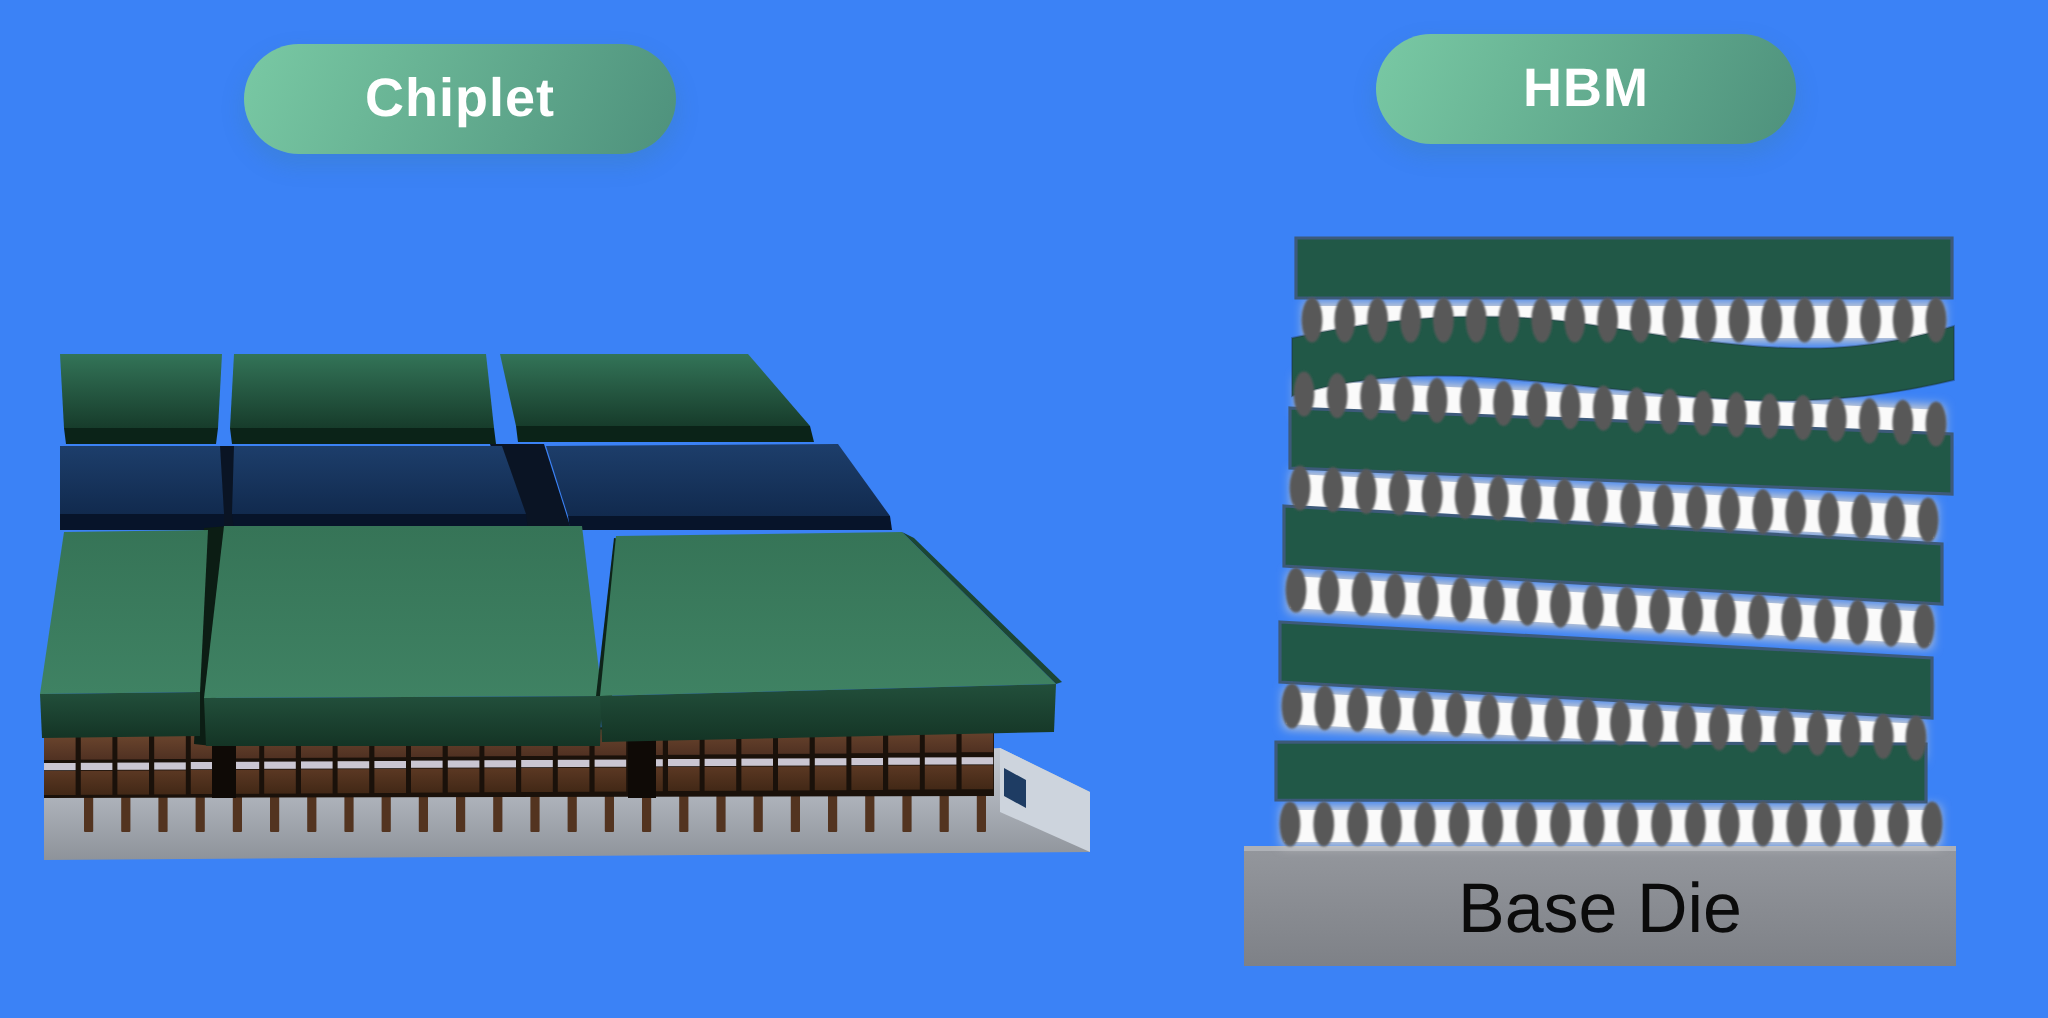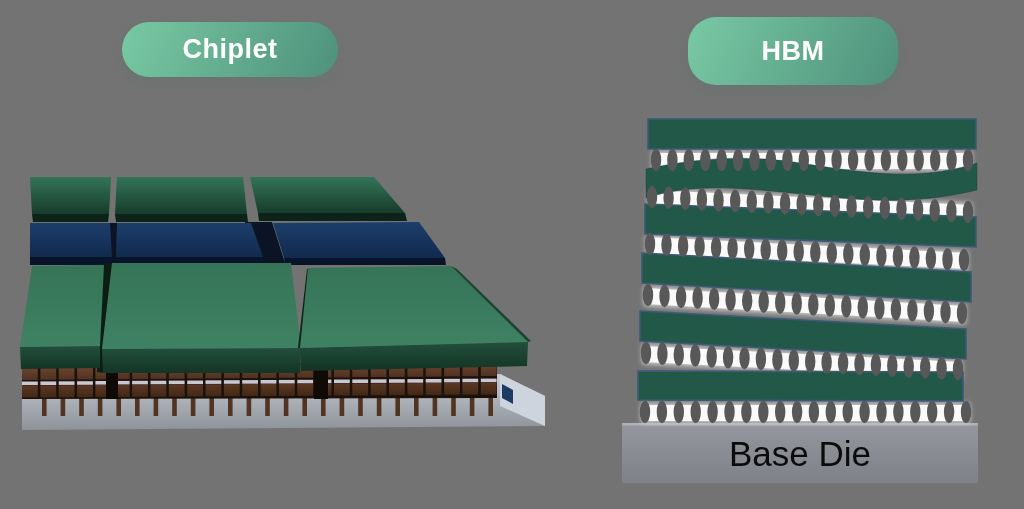--- a/index.html
+++ b/index.html
@@ -1,27 +1,27 @@
 <!DOCTYPE html>
 <html><head>
 <meta charset="utf-8">
 <style>
   html,body{margin:0;padding:0;background:#ffffff;}
   .screen{
-    position:relative;width:1024px;height:509px;background:#737373;overflow:hidden;
+    position:relative;width:1024px;height:509px;background:#3b82f6;overflow:hidden;
     font-family:"Liberation Sans", sans-serif;
   }
   .badge{
     position:absolute;display:flex;align-items:center;justify-content:center;
     border-radius:28px;color:#fff;font-weight:700;font-size:27px;letter-spacing:.5px;
     box-shadow:0 5px 12px rgba(60,120,100,.18);
   }
   .badge-chiplet{left:122px;top:22px;width:216px;height:55px;
     background:linear-gradient(115deg,#79c9a4 0%,#4e917c 100%);}
-  .badge-hbm{left:688px;top:17px;width:210px;height:68px;
+  .badge-hbm{left:688px;top:17px;width:210px;height:55px;
     background:linear-gradient(115deg,#79c9a4 0%,#4e917c 100%);}
   svg{position:absolute;display:block;}
   #chiplet-svg{left:0;top:150px;width:600px;height:300px;}
   #hbm-svg{left:590px;top:95px;width:420px;height:400px;}
 </style>
 </head>
 <body>
 
 <div class="screen">
 

